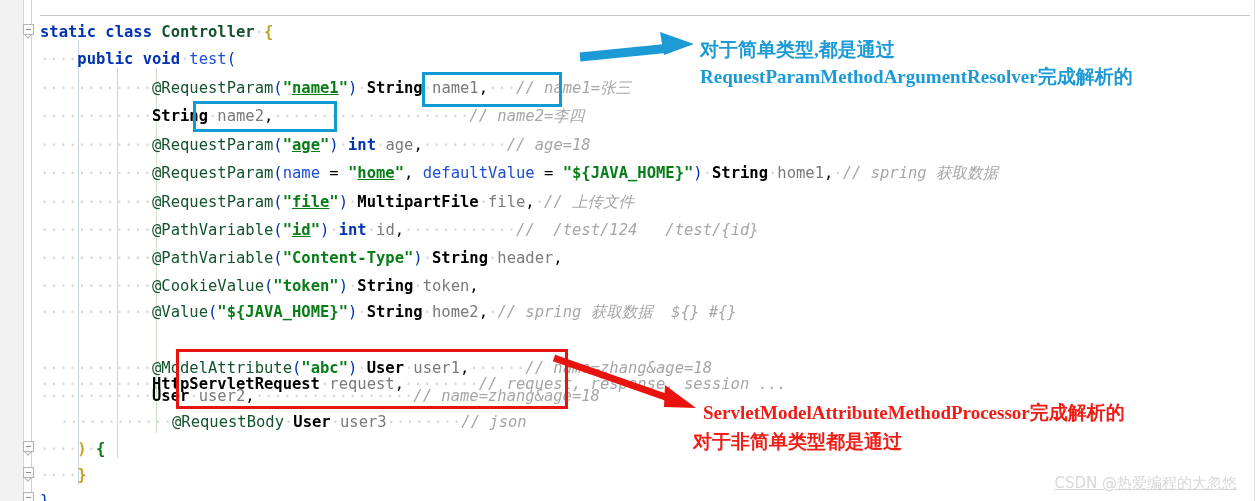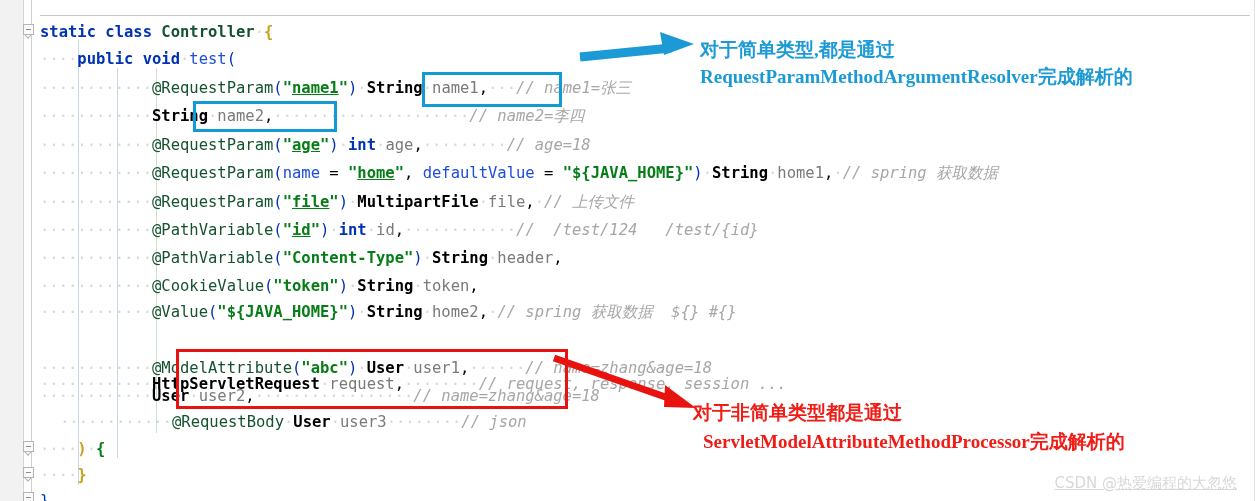--- a/index.html
+++ b/index.html
@@ -204,19 +204,19 @@
     <path d="M6,6 L126,48" stroke="#e8130e" stroke-width="7" stroke-linecap="butt"></path>
     <path d="M148,56 L117,33 L116,55 Z" fill="#e8130e"></path>
   </svg>
 
   <div class="anno anno-blue" style="left:700px; top:36px;">
     <div>对于简单类型,都是通过</div>
     <div>RequestParamMethodArgumentResolver完成解析的</div>
   </div>
 
   <div class="anno anno-red" style="left:693px; top:398px;">
+    <div style="padding-left:10px;">ServletModelAttributeMethodProcessor完成解析的</div>
     <div>对于非简单类型都是通过</div>
-    <div style="padding-left:10px;">ServletModelAttributeMethodProcessor完成解析的</div>
   </div>
 
   <div class="watermark">CSDN @热爱编程的大忽悠</div>
 
 </div>
 
 </body></html>

